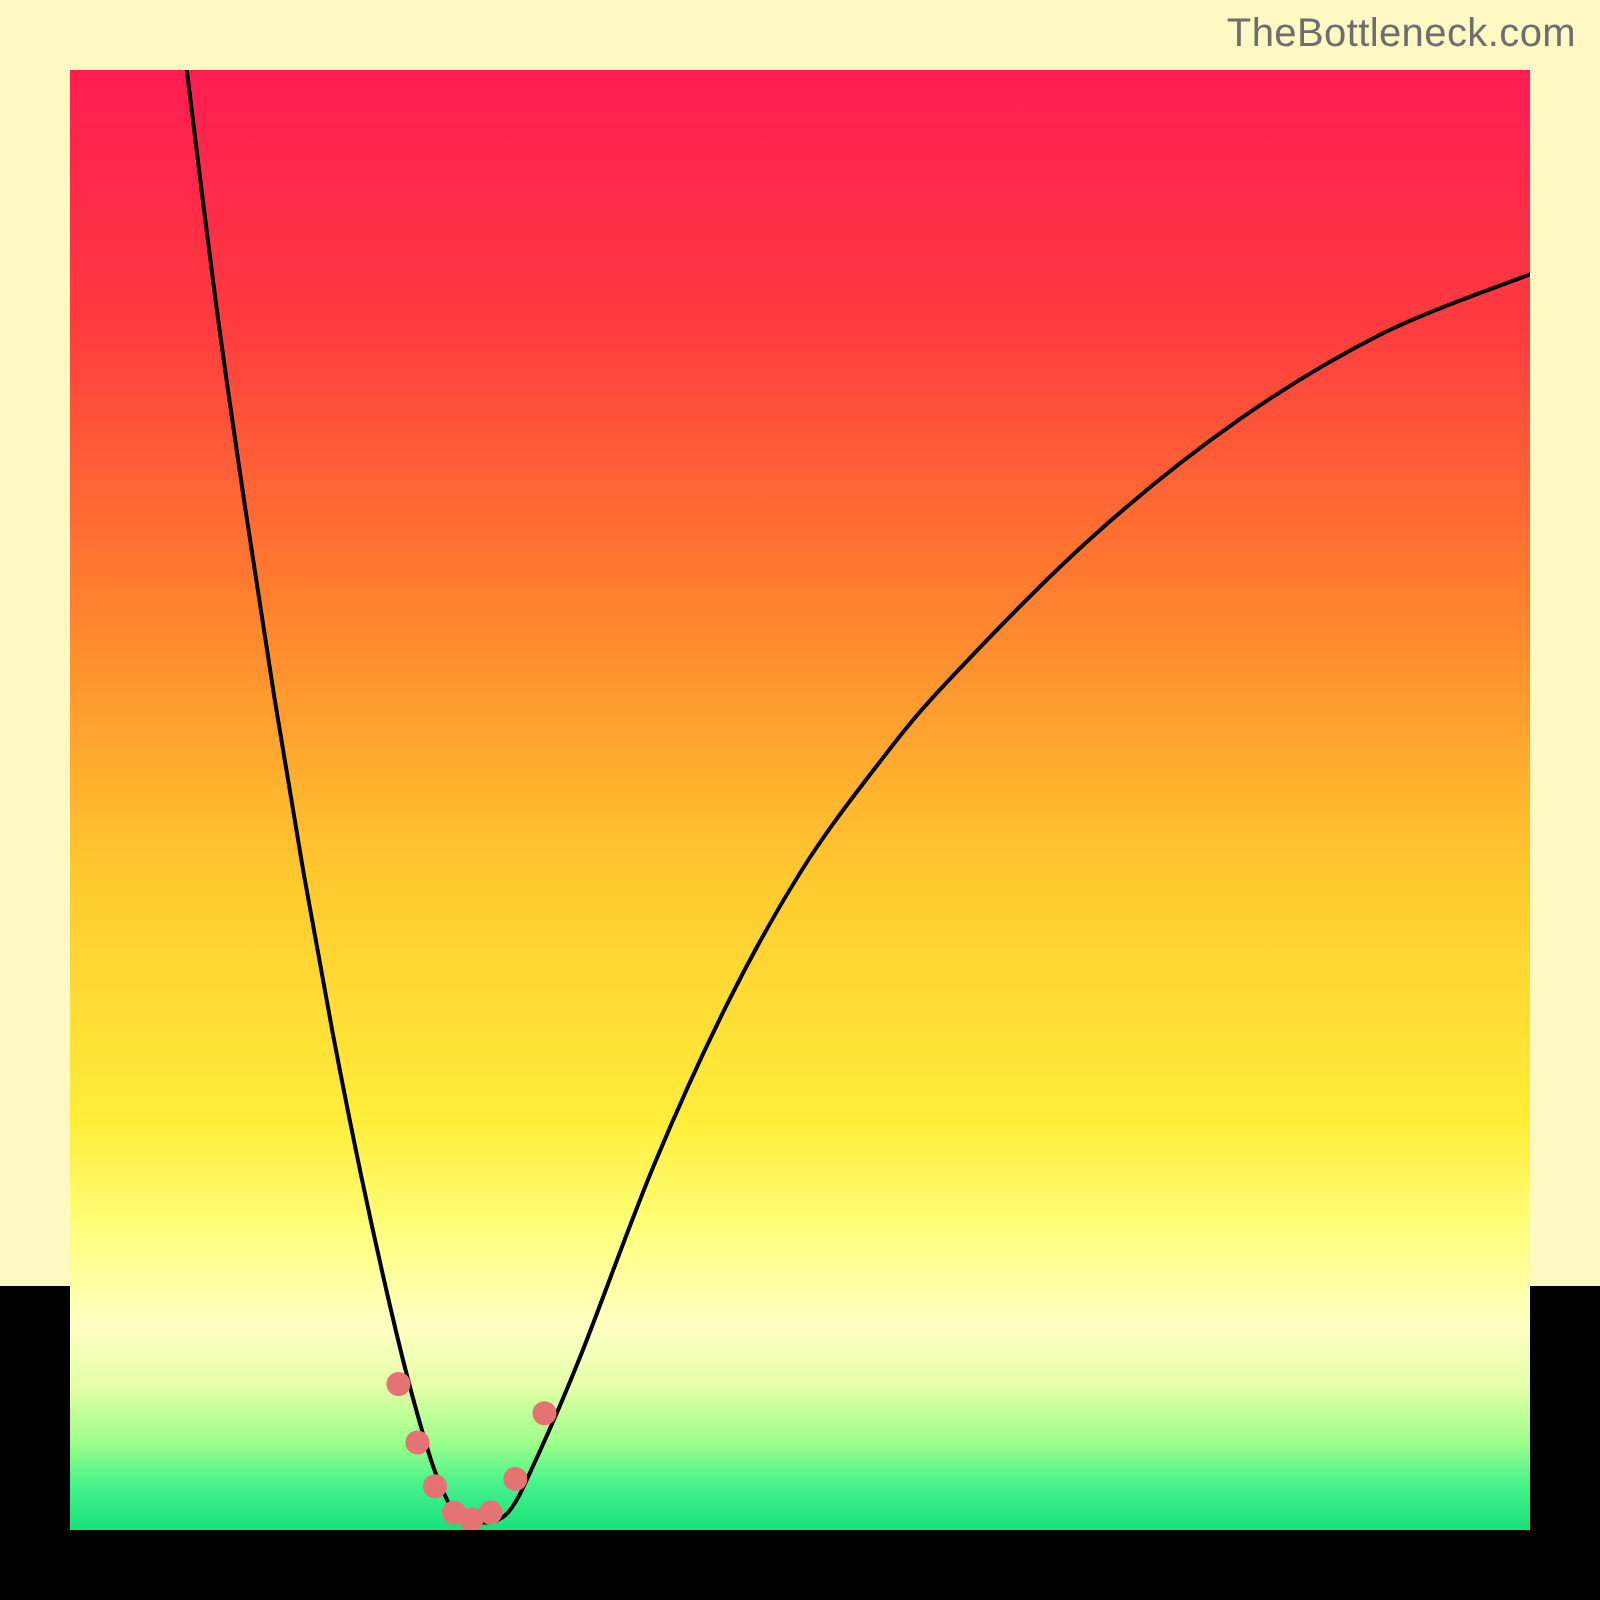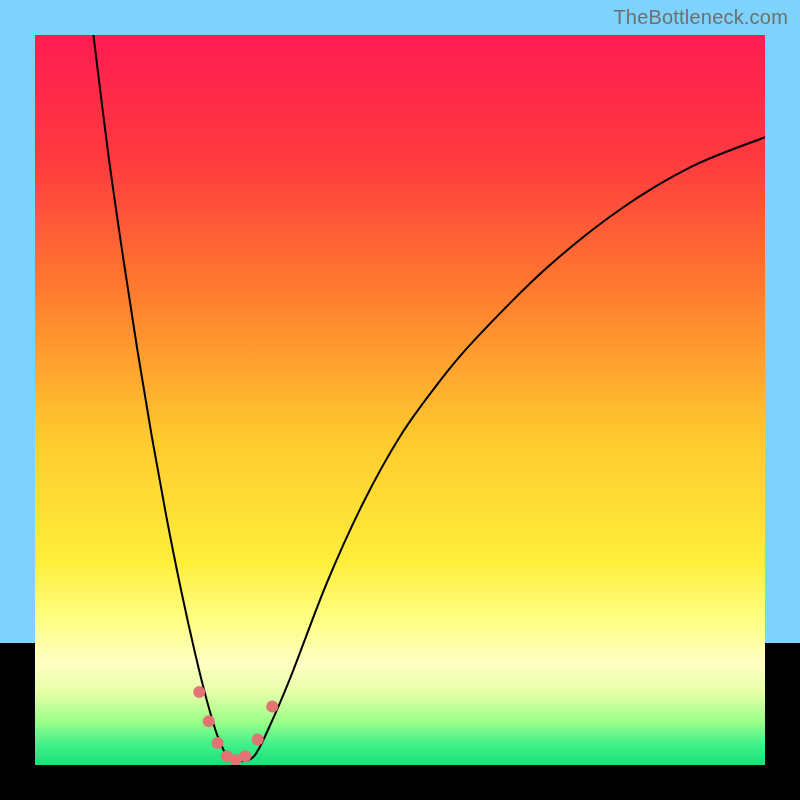--- a/index.html
+++ b/index.html
@@ -8,21 +8,21 @@
     width: 800px;
     height: 800px;
     background: #000;
     font-family: Arial, Helvetica, sans-serif;
     overflow: hidden;
   }
   .frame {
     position: relative;
     width: 800px;
     height: 643px;
-    background: #7dd3fc;
+    background: #fef9c3;
   }
   .watermark {
     position: absolute;
     top: 6px;
     right: 12px;
     color: #6e6e6e;
     font-size: 20px;
     letter-spacing: 0.2px;
     z-index: 10;
   }

